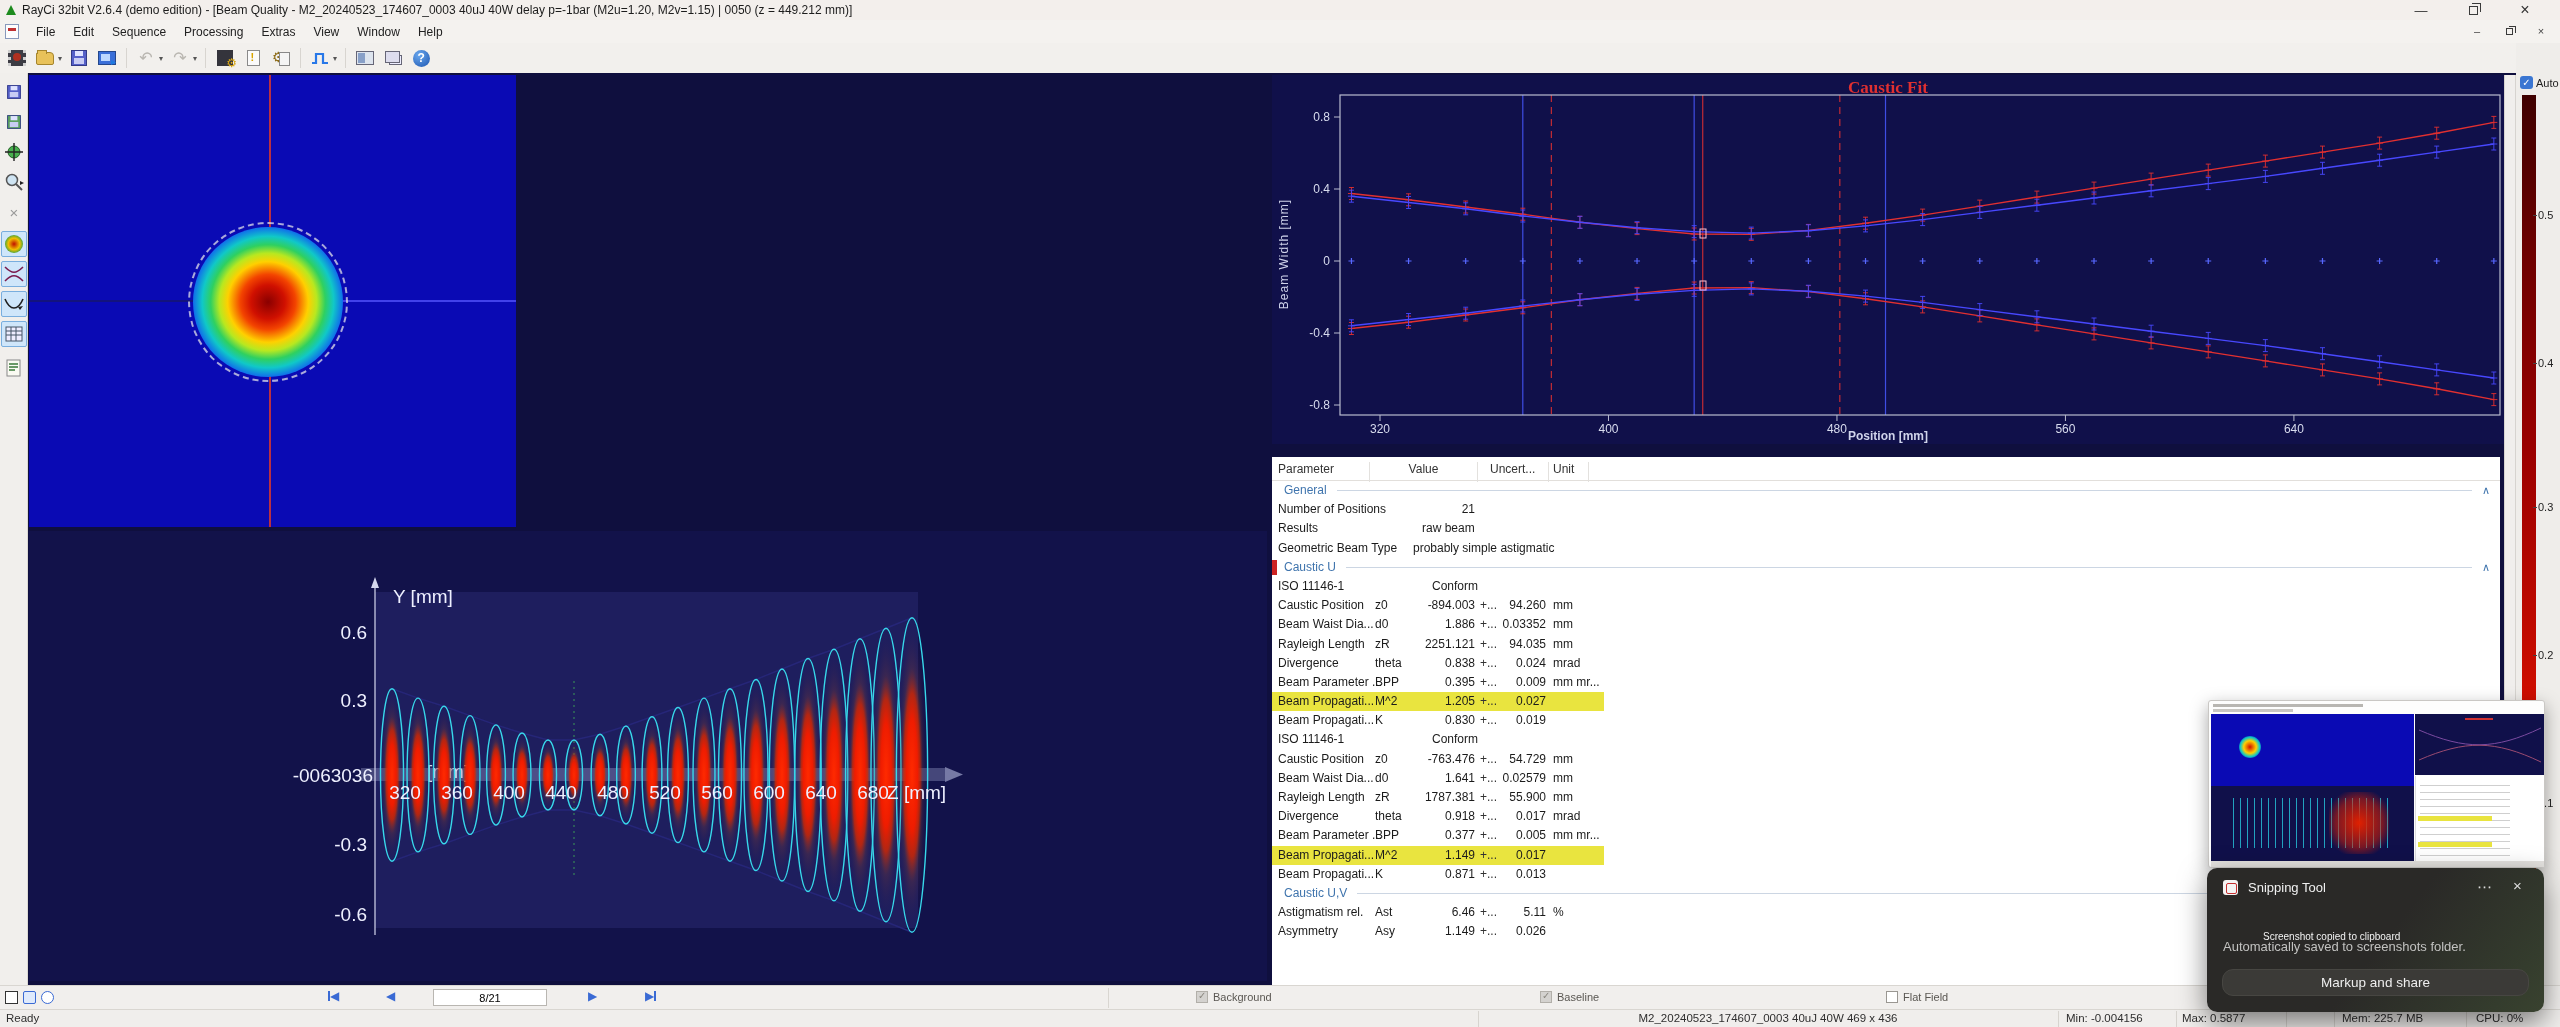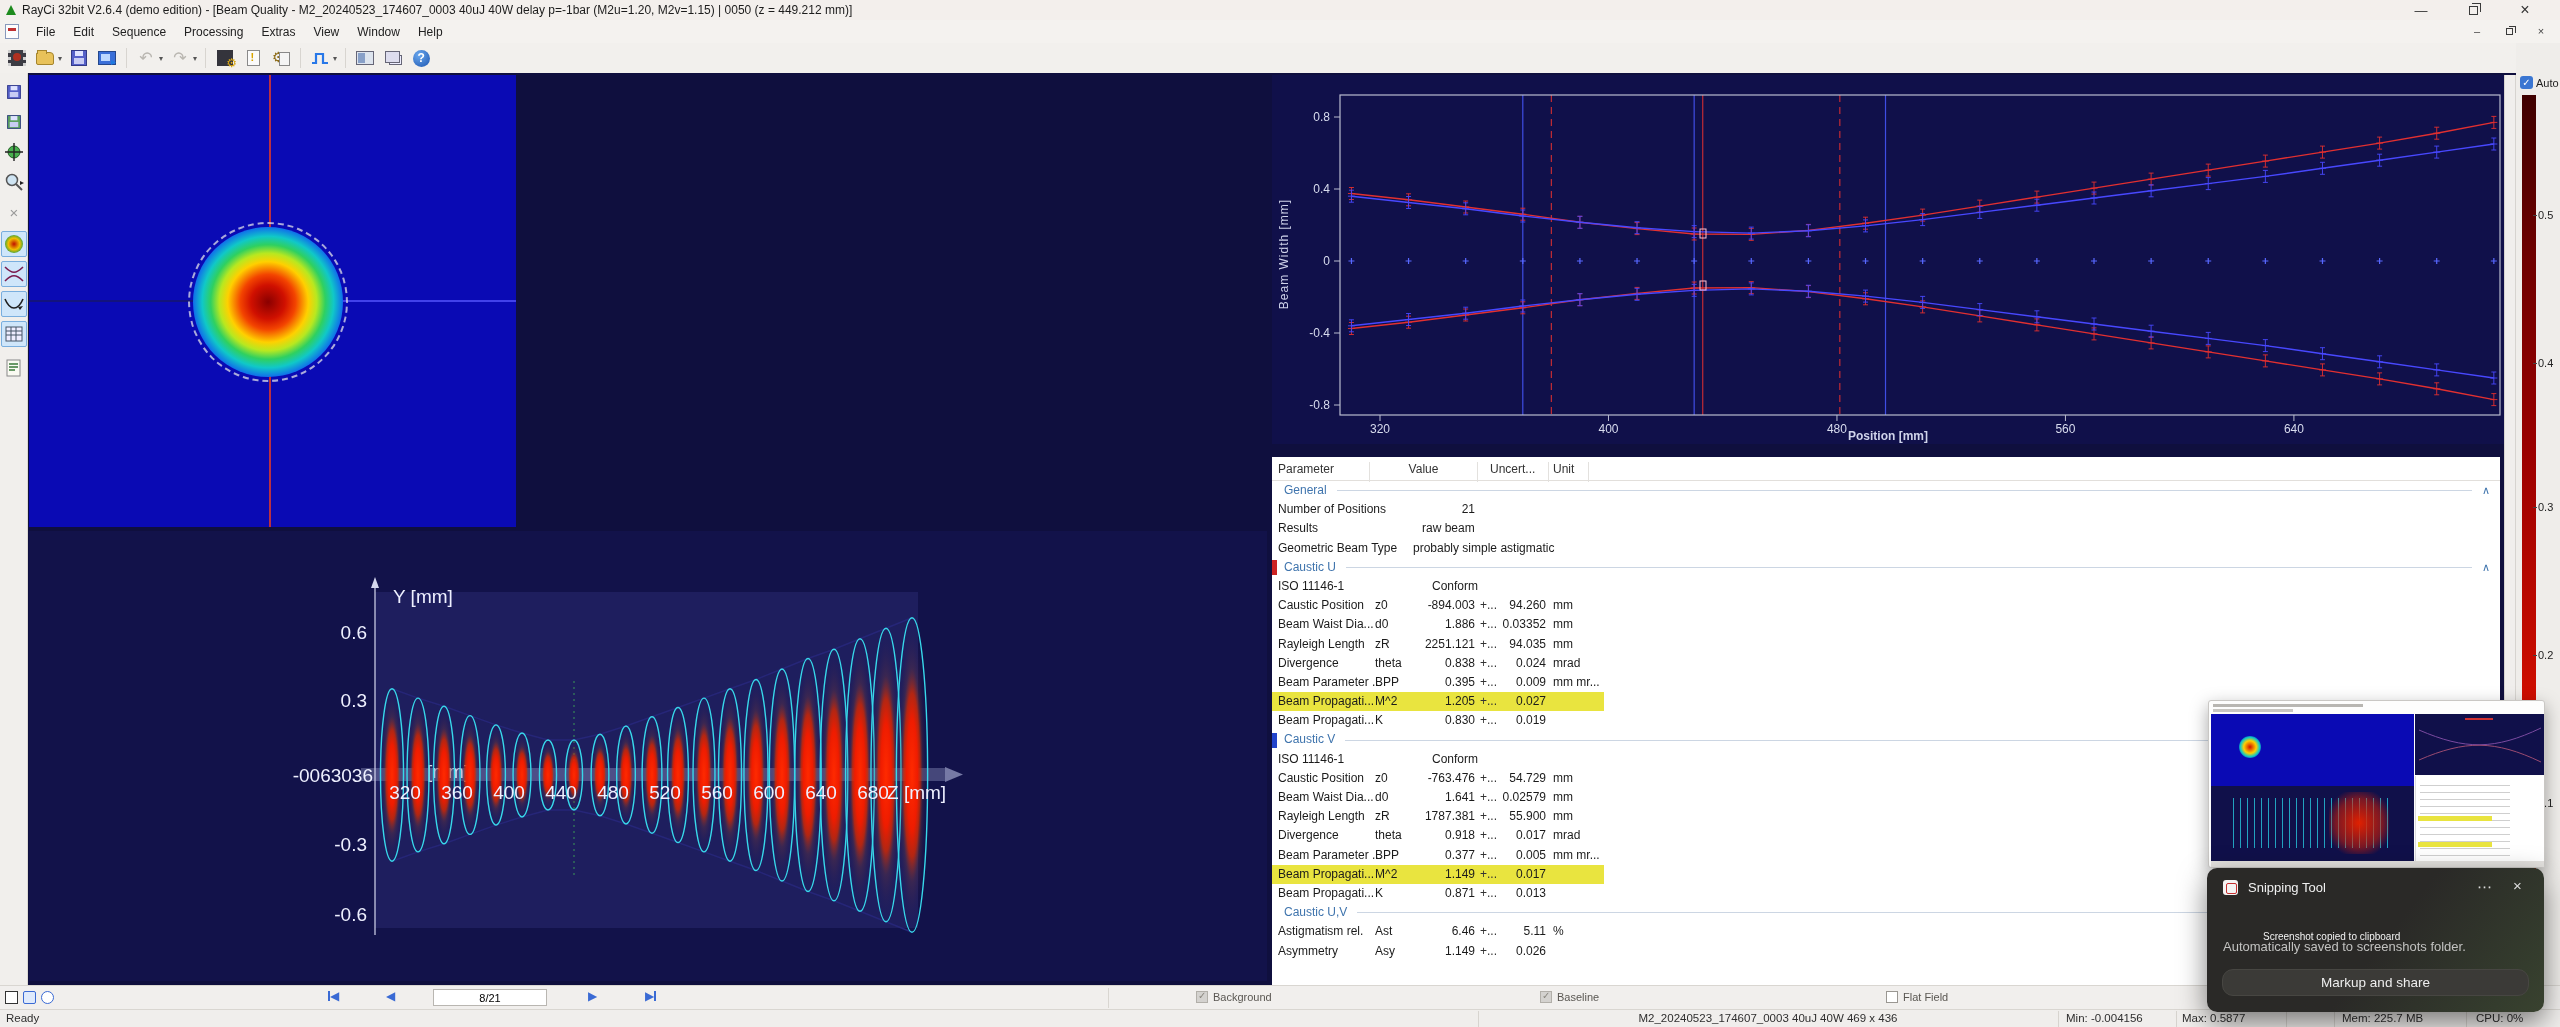--- a/index.html
+++ b/index.html
@@ -387,20 +387,21 @@
           <text x="636" y="268" fill="#eef0ff" font-size="19" text-anchor="middle">520</text>
           <text x="688" y="268" fill="#eef0ff" font-size="19" text-anchor="middle">560</text>
           <text x="740" y="268" fill="#eef0ff" font-size="19" text-anchor="middle">600</text>
           <text x="792" y="268" fill="#eef0ff" font-size="19" text-anchor="middle">640</text>
           <text x="844" y="268" fill="#eef0ff" font-size="19" text-anchor="middle">680</text>
           <text x="858" y="268" fill="#eef0ff" font-size="19">Z  [mm]</text>
         </svg>
     </div>
 
     <div class="fit-panel">
+      <div class="fit-title">Caustic Fit</div>
       <div class="fit-ylabel">Beam Width [mm]</div>
       <svg id="fit-svg" width="1232" height="369" viewBox="0 0 1232 369" style="position:absolute;left:0;top:0;">
           <line x1="250.79999999999998" x2="250.79999999999998" y1="20" y2="340" stroke="#4858ff" stroke-width="1.2" opacity="0.85"></line>
           <line x1="279.36" x2="279.36" y1="20" y2="340" stroke="#e23030" stroke-width="1.2" opacity="0.85" stroke-dasharray="7,5"></line>
           <line x1="422.15999999999997" x2="422.15999999999997" y1="20" y2="340" stroke="#4858ff" stroke-width="1.2" opacity="0.85"></line>
           <line x1="430.728" x2="430.728" y1="20" y2="340" stroke="#e23030" stroke-width="1.2" opacity="0.85"></line>
           <line x1="567.816" x2="567.816" y1="20" y2="340" stroke="#e23030" stroke-width="1.2" opacity="0.85" stroke-dasharray="7,5"></line>
           <line x1="613.512" x2="613.512" y1="20" y2="340" stroke="#4858ff" stroke-width="1.2" opacity="0.85"></line>
           <path d="M76.44 186 h6 M79.44 183 v6" stroke="#5868ff" stroke-width="1.2" fill="none"></path>
           <path d="M133.56 186 h6 M136.56 183 v6" stroke="#5868ff" stroke-width="1.2" fill="none"></path>
@@ -625,26 +626,20 @@
           <span class="cm">+...</span>
           <span class="cu">0.027</span>
         </div>
       <div class="prow">
           <span class="cp">Beam Propagati...</span>
           <span class="cs">K</span>
           <span class="cv">0.830</span>
           <span class="cm">+...</span>
           <span class="cu">0.019</span>
         </div>
-      <div class="prow grp">
-          <span class="mark blue"></span>
-          <span class="gl">Caustic V</span>
-          <span class="rule"></span>
-          <span class="chev">∧</span>
-        </div>
       <div class="prow">
           <span class="cp">ISO 11146-1</span>
           <span class="cx" style="left:160px">Conform</span>
         </div>
       <div class="prow">
           <span class="cp">Caustic Position</span>
           <span class="cs">z0</span>
           <span class="cv">-763.476</span>
           <span class="cm">+...</span>
           <span class="cu">54.729</span>

